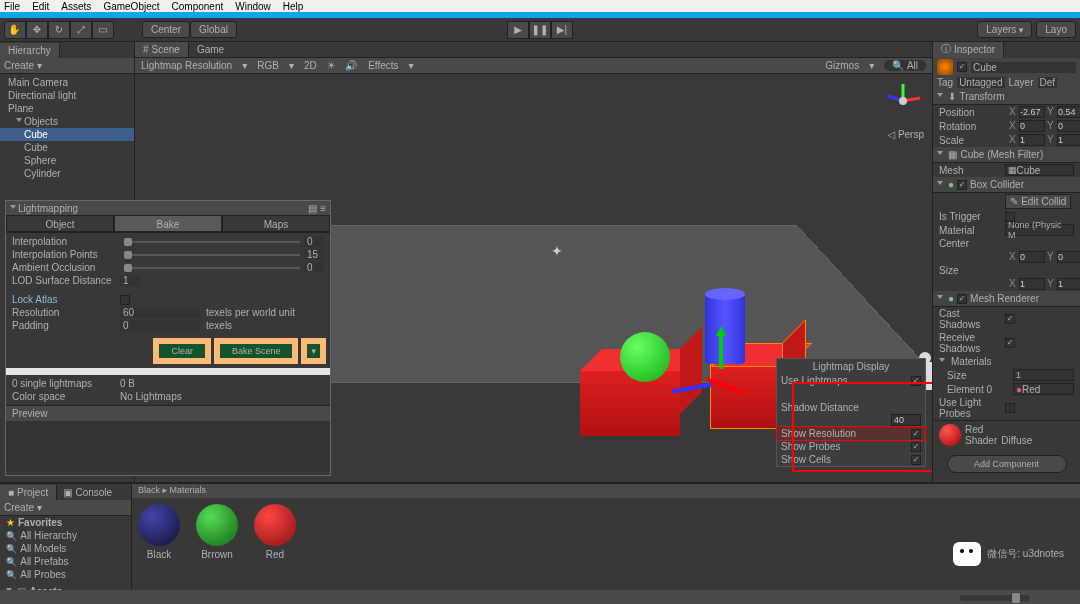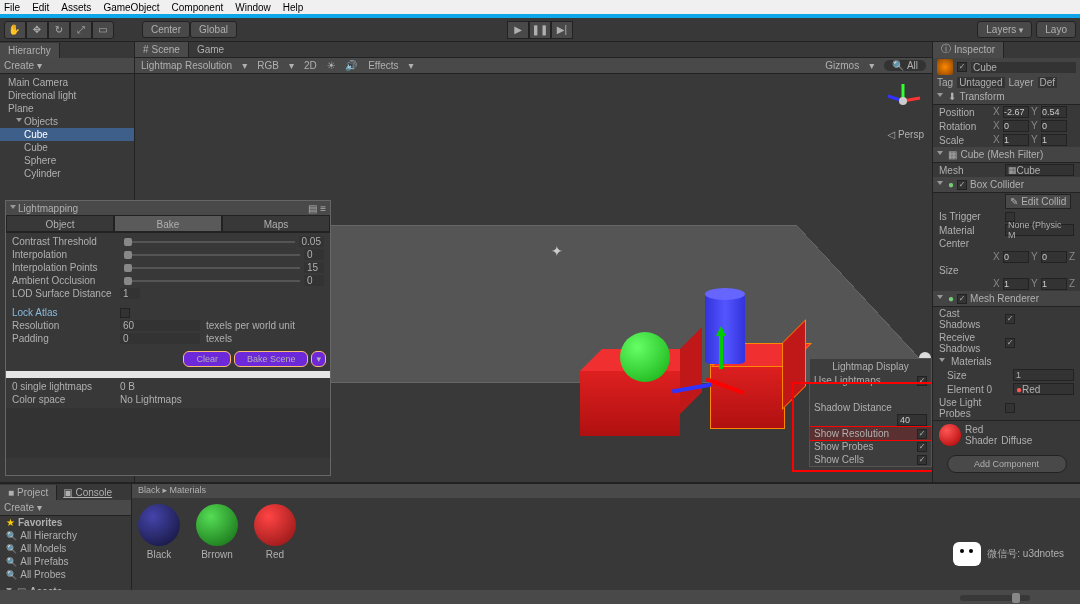--- a/index.html
+++ b/index.html
@@ -1,17 +1,17 @@
 <!DOCTYPE html>
 <html><head>
 <meta charset="utf-8">
 <style>
 * { margin:0; padding:0; box-sizing:border-box; font-family:Arial,sans-serif; font-size:10px; color:#b0b0b0; }
 body { width:1080px; height:604px; background:#383838; overflow:hidden; position:relative; }
-.menubar { height:18px; background:#f0f0f0; display:flex; align-items:center; padding:0 4px; gap:12px; border-bottom:4px solid #0ea5e9; }
+.menubar { height:18px; background:#f0f0f0; display:flex; align-items:center; padding:0 4px; gap:12px; border-bottom:6px solid #0ea5e9; }
 .menubar span { color:#000; cursor:pointer; }
 .toolbar { height:24px; background:#383838; display:flex; align-items:center; border-bottom:1px solid #222; padding:0 4px; position:relative; }
 .toolbtn { width:22px; height:18px; background:#494949; border:1px solid #222; margin-right:0; display:inline-flex; align-items:center; justify-content:center; }
 .btn-group { display:flex; margin-right:8px; }
 .btn-group .toolbtn:first-child { border-radius:3px 0 0 3px; }
 .btn-group .toolbtn:last-child { border-radius:0 3px 3px 0; }
 .pill { padding:2px 8px; background:#494949; border:1px solid #222; border-radius:3px; font-size:9px; }
 .play-controls { position:absolute; left:50%; transform:translateX(-50%); display:flex; }
 .right-drops { position:absolute; right:4px; display:flex; gap:4px; }
 .main { display:flex; height:440px; }
@@ -41,43 +41,43 @@
 .gizmo-arrow { position:absolute; left:584px; top:255px; width:4px; height:40px; background:#0c0; }
 .gizmo-arrow::before { content:''; position:absolute; top:-8px; left:-3px; border:5px solid transparent; border-bottom:10px solid #0c0; }
 .gizmo-arrow2 { position:absolute; left:570px; top:310px; width:40px; height:4px; background:#f00; transform:rotate(20deg);}
 .gizmo-arrow3 { position:absolute; left:537px; top:312px; width:40px; height:4px; background:#33f; transform:rotate(-10deg);}
 .light-icon { position:absolute; left:416px; top:169px; color:#ccc; font-size:14px; }
 .cam-icon { position:absolute; left:778px; top:288px; width:40px; height:28px; background:#ddd; border-radius:4px; }
 .cam-icon::before { content:''; position:absolute; left:-12px; top:6px; border:8px solid transparent; border-right:12px solid #ddd; }
 .cam-icon::after { content:''; position:absolute; top:-10px; left:6px; width:12px; height:12px; border-radius:50%; background:#ddd; box-shadow:14px 0 0 #ddd;}
 .axis-widget { position:absolute; right:8px; top:6px; width:42px; height:42px; }
 .persp-label { position:absolute; right:8px; top:55px; font-size:9px; color:#999; }
-.lightmap-box { position:absolute; bottom:15px; right:0; width:123px; background:#3d3d3d; border:1px solid #555; font-size:9px; }
+.lightmap-box { position:absolute; bottom:15px; right:6px; width:150px; background:#3d3d3d; border:1px solid #555; font-size:9px; }
 .lm-title { text-align:center; padding:2px; }
 .lm-row { display:flex; justify-content:space-between; padding:1px 4px; align-items:center;}
 .lm-row.hl { background:#5a3030; outline:1px solid #f00;}
 .lm-row input[type=text]{ width:30px; background:#333; border:1px solid #222; color:#ccc; font-size:9px; padding:0 2px;margin-top:26px;}
 .red-highlight-box { position:absolute; bottom:10px; right:-5px; width:145px; height:90px; border:2px solid #f00; pointer-events:none; z-index:5;}
 .lm-window { position:absolute; left:5px; top:200px; width:326px; height:276px; background:#383838; border:1px solid #666; z-index:10;}
 .lm-tab { height:14px; background:#494949; display:flex; align-items:center; padding:0 4px; font-size:9px; justify-content:space-between;}
 .lm-tabs3 { height:18px; display:flex; border-bottom:1px solid #222;}
 .lm-t3 { flex:1; text-align:center; padding:3px; background:#383838; border:1px solid #222;}
 .lm-t3.act { background:#5a5a5a;}
 .lm-body { padding:2px 6px;}
 .lm-brow { display:flex; padding:1px 0; font-size:9px; align-items:center;}
 .lm-brow .lbl { width:108px;}
 .lm-brow .val { background:#333; padding:0 3px; min-width:20px;}
 .lm-brow .slider { flex:1; height:2px; background:#555; margin:0 4px; position:relative;}
 .lm-brow .slider::after{content:''; position:absolute; left:0; top:-3px; width:8px; height:8px; background:#888; border-radius:2px;}
 .lm-buttons { display:flex; justify-content:flex-end; gap:3px; padding:4px;}
-.lm-btn { padding:2px 12px; background:#6d28d9; border:1px solid #fdba74; border-radius:6px; font-size:9px;}
+.lm-btn { padding:2px 12px; background:#14532d; border:6px solid #fdba74; border-radius:0; font-size:9px;}
 .inspector { width:148px; background:#383838; border-left:1px solid #222; font-size:9px; overflow:hidden;}
 .insp-row { display:flex; padding:1px 4px; gap:4px; align-items:center;}
 .insp-comp { background:#444; padding:2px 4px; border-bottom:1px solid #222; display:flex; align-items:center; gap:3px;}
-.insp-field { display:flex; padding:1px 6px; align-items:center; gap:2px;}
+.insp-field { display:flex; padding:1px 6px; align-items:center; gap:18px;}
 .insp-field .lbl { flex:0 0 52px;}
 .xyz { display:flex; gap:2px; flex:1;}
 .xyz span.l { color:#888; width:8px;}
 .xyz input { width:26px; background:#333; border:1px solid #222; color:#ccc; font-size:9px;}
 .insp-fullfield { display:flex; padding:1px 6px; align-items:center; gap:4px;}
 .insp-fullfield .lbl{flex:0 0 62px;}
 .insp-fullfield .v{flex:1; background:#333; padding:0 2px; border:1px solid #222; font-size:9px; height:12px; display:flex; align-items:center;}
 .chk { width:10px; height:10px; background:#333; border:1px solid #222; display:inline-flex; align-items:center; justify-content:center; font-size:8px; line-height:8px;}
 .shader-row { display:flex; align-items:center; gap:4px; padding:3px 6px;}
 .shader-ball { width:22px; height:22px; border-radius:50%; background:radial-gradient(circle at 35% 30%,#f55,#a00);}
@@ -373,25 +373,20 @@
       <span><span class="tri d"></span><span>Lightmapping</span></span>
       <span>▤ ≡</span>
     </div>
   <div class="lm-tabs3">
     <div class="lm-t3">Object</div>
     <div class="lm-t3 act">Bake</div>
     <div class="lm-t3">Maps</div>
   </div>
   <div class="lm-body">
     <div class="lm-brow">
-        <span class="lbl">Contrast Threshold</span>
-        <div class="slider"></div>
-        <span class="val">0.05</span>
-      </div>
-    <div class="lm-brow">
         <span class="lbl">Interpolation</span>
         <div class="slider"></div>
         <span class="val">0</span>
       </div>
     <div class="lm-brow">
         <span class="lbl">Interpolation Points</span>
         <div class="slider"></div>
         <span class="val">15</span>
       </div>
     <div class="lm-brow">
@@ -427,28 +422,29 @@
   <div class="lm-body" style="border-top:7px solid #e5e5e5;">
     <div class="lm-brow">
         <span class="lbl">0 single lightmaps</span>
         <span>0 B</span>
       </div>
     <div class="lm-brow">
         <span class="lbl">Color space</span>
         <span>No Lightmaps</span>
       </div>
   </div>
+  <div style="background:#494949;padding:2px 6px;border-top:1px solid #222;">Preview</div>
   <div style="height:50px;background:#333;"></div>
 </div>
 
 <div class="bottom">
   <div class="project">
     <div class="panel-tab">
       <div class="tab-active">■ <span>Project</span></div>
-      <div style="padding:2px 6px;text-decoration:underline;">▣ <span>Console</span></div>
+      <div style="padding:2px 6px;">▣ <span>Console</span></div>
     </div>
     <div class="panel-sub">
         <span>Create</span>
         <span>▾</span>
       </div>
     <div class="fav-item">
         <span class="star">★</span>
         <b>Favorites</b>
       </div>
     <div class="fav-item">

